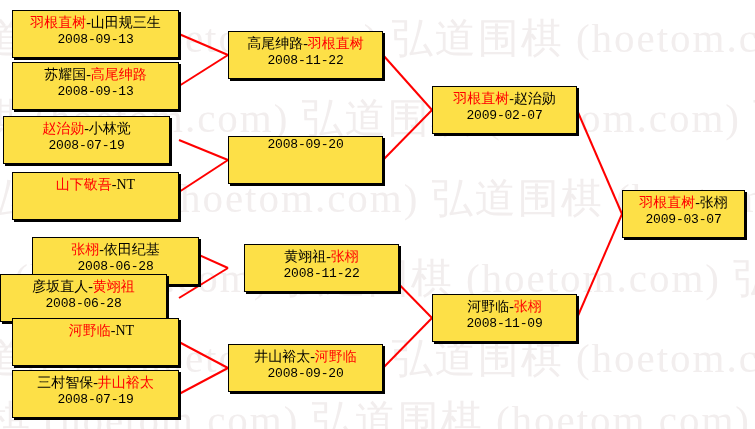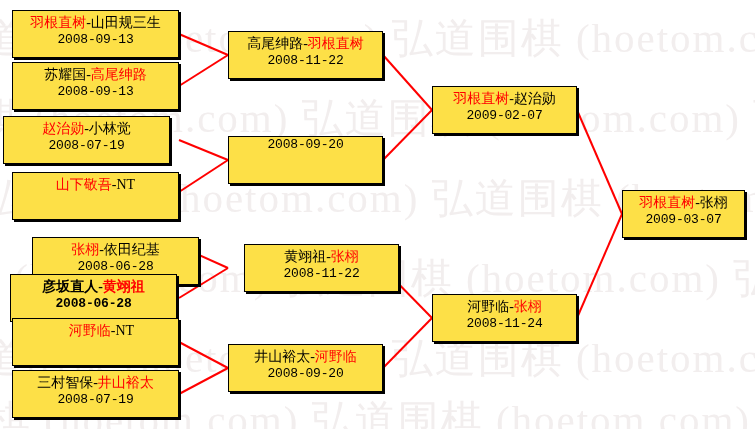--- a/index.html
+++ b/index.html
@@ -116,21 +116,21 @@
         <div class="match-players"><span class="p-win">赵治勋</span><span class="p-sep">-</span><span class="p-lose">小林觉</span></div>
         <div class="match-date">2008-07-19</div>
       </div>
       <div class="match-box" style="left: 12px; top: 172px; width: 167px; height: 48px;">
         <div class="match-players"><span class="p-win">山下敬吾</span><span class="p-sep">-</span><span class="p-lose">NT</span></div>
       </div>
       <div class="match-box" style="left: 12px; top: 237px; width: 167px; height: 48px; margin-left: 20px;">
         <div class="match-players"><span class="p-win">张栩</span><span class="p-sep">-</span><span class="p-lose">依田纪基</span></div>
         <div class="match-date">2008-06-28</div>
       </div>
-      <div class="match-box" style="left: 10px; top: 274px; width: 167px; height: 48px; font-weight: bold;">
+      <div class="match-box" style="left: 0; top: 274px; width: 167px; height: 48px;">
         <div class="match-players"><span class="p-lose">彦坂直人</span><span class="p-sep">-</span><span class="p-win">黄翊祖</span></div>
         <div class="match-date">2008-06-28</div>
       </div>
       <div class="match-box" style="left: 12px; top: 318px; width: 167px; height: 48px; padding-left: 12px;">
         <div class="match-players"><span class="p-win">河野临</span><span class="p-sep">-</span><span class="p-lose">NT</span></div>
       </div>
       <div class="match-box" style="left: 12px; top: 370px; width: 167px; height: 48px;">
         <div class="match-players"><span class="p-lose">三村智保</span><span class="p-sep">-</span><span class="p-win">井山裕太</span></div>
         <div class="match-date">2008-07-19</div>
       </div>
@@ -148,21 +148,21 @@
       <div class="match-box" style="left: 228px; top: 344px; width: 155px; height: 48px;">
         <div class="match-players"><span class="p-lose">井山裕太</span><span class="p-sep">-</span><span class="p-win">河野临</span></div>
         <div class="match-date">2008-09-20</div>
       </div>
       <div class="match-box" style="left: 432px; top: 86px; width: 145px; height: 48px;">
         <div class="match-players"><span class="p-win">羽根直树</span><span class="p-sep">-</span><span class="p-lose">赵治勋</span></div>
         <div class="match-date">2009-02-07</div>
       </div>
       <div class="match-box" style="left: 432px; top: 294px; width: 145px; height: 48px;">
         <div class="match-players"><span class="p-lose">河野临</span><span class="p-sep">-</span><span class="p-win">张栩</span></div>
-        <div class="match-date">2008-11-24</div>
+        <div class="match-date">2008-11-09</div>
       </div>
       <div class="match-box" style="left: 622px; top: 190px; width: 123px; height: 48px;">
         <div class="match-players"><span class="p-win">羽根直树</span><span class="p-sep">-</span><span class="p-lose">张栩</span></div>
         <div class="match-date">2009-03-07</div>
       </div>
     </div>
 
 </div>
 
 </body></html>

